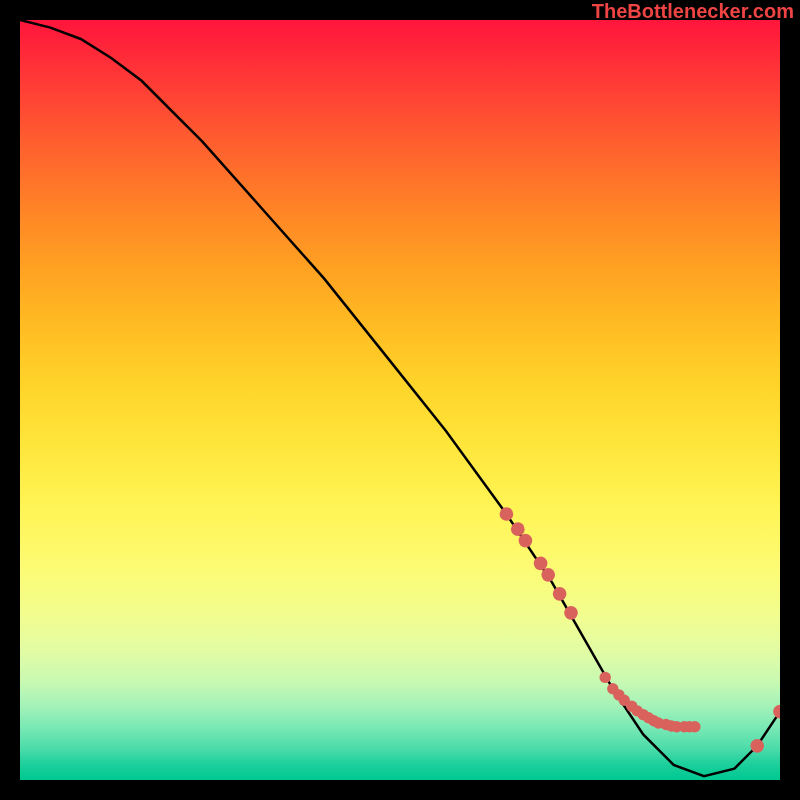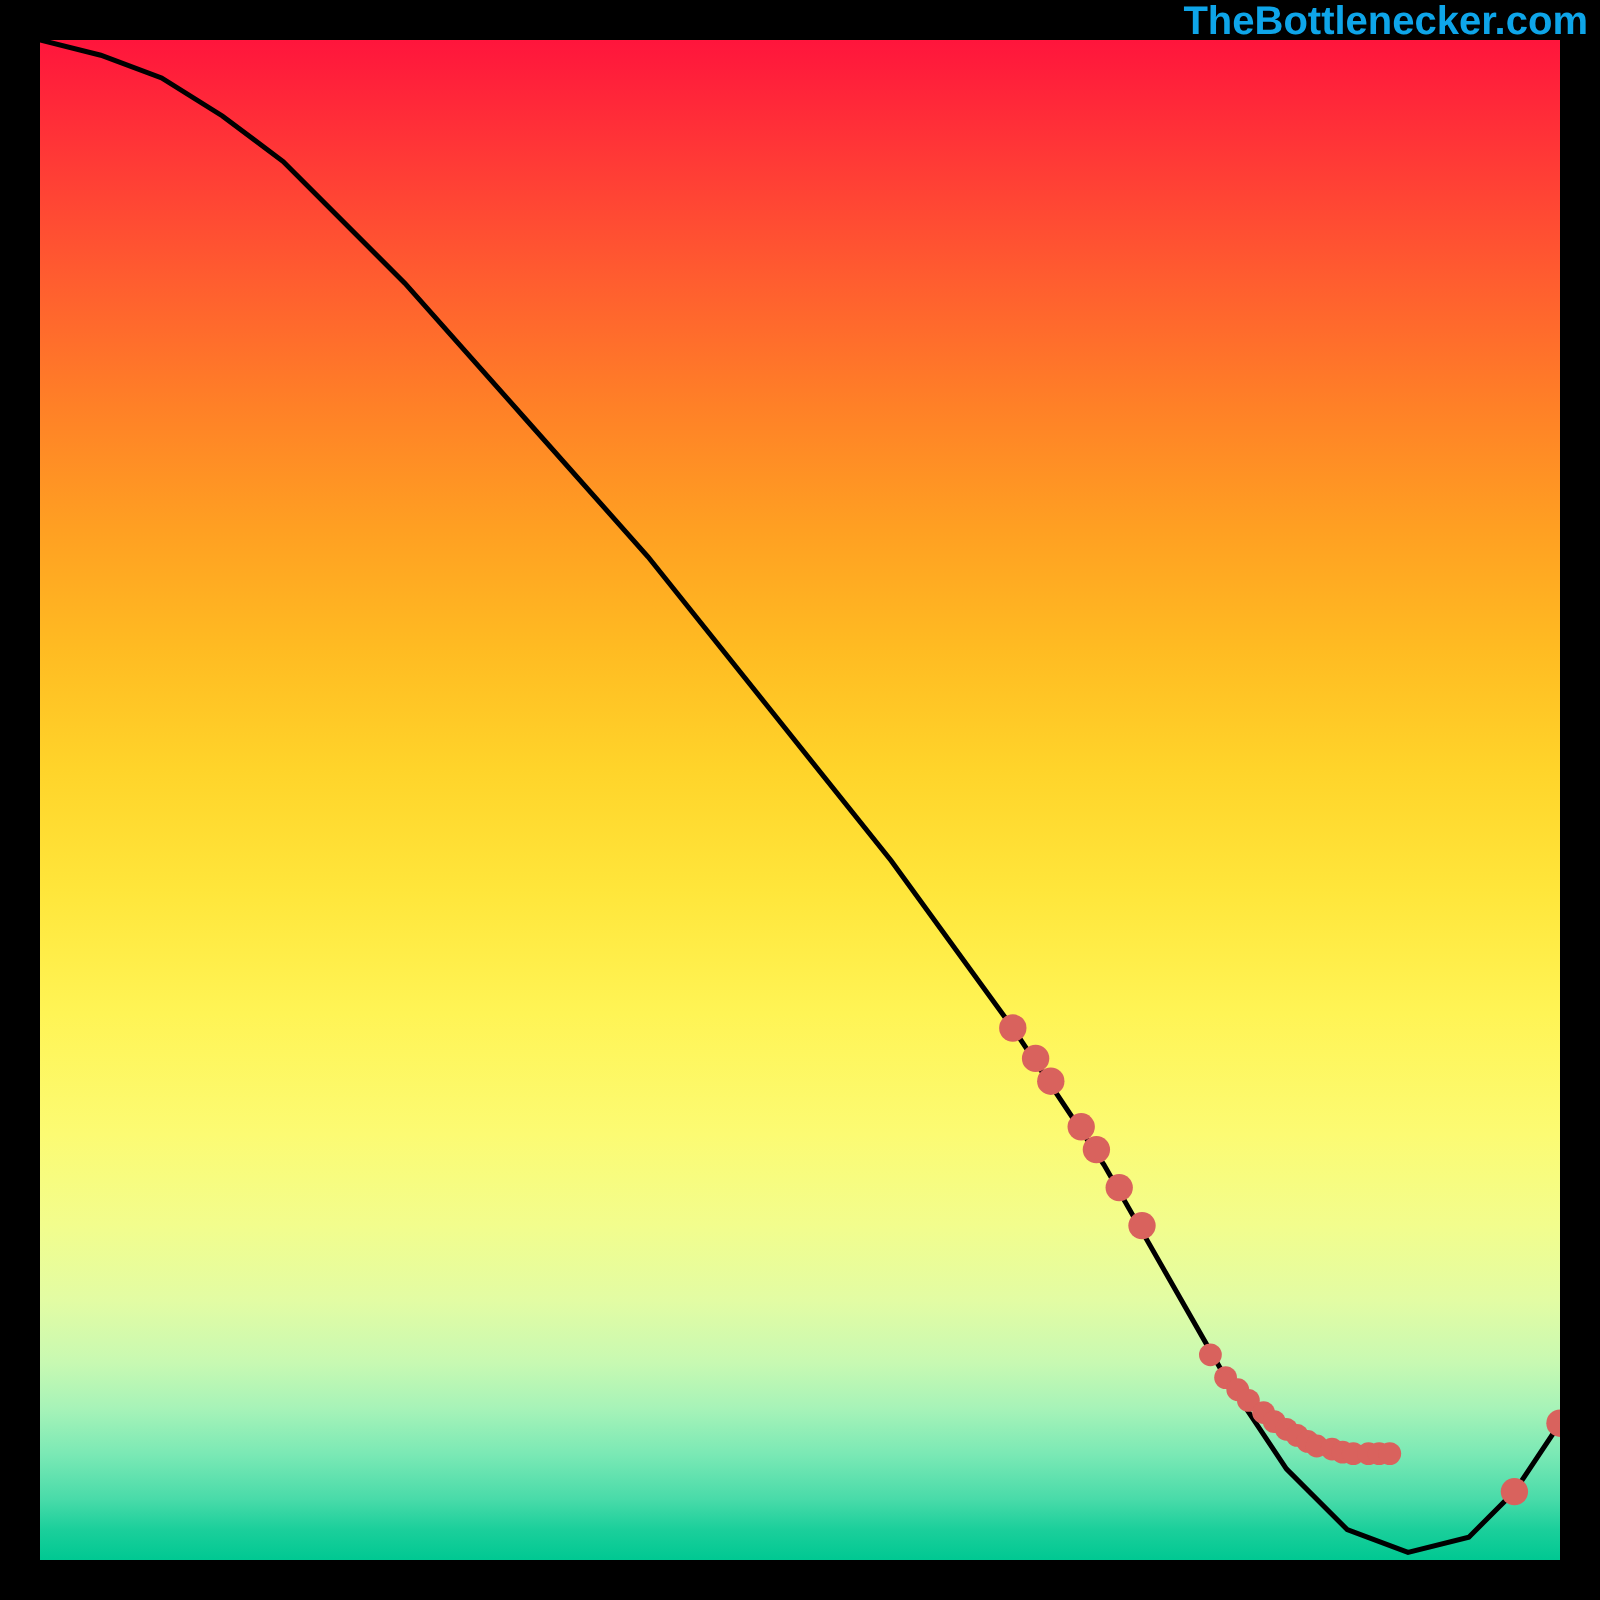--- a/index.html
+++ b/index.html
@@ -19,21 +19,21 @@
       #fcfb73 72%,
       #f2fd8d 78%,
       #e2fca4 83%,
       #c8f9b2 87%,
       #a7f3b8 90%,
       #7be9b5 93%,
       #49dba9 96%,
       #1bcf9b 98%,
       #00c892 100%);}
   .curve{position:absolute;inset:0;}
-  .watermark{position:absolute;top:0;right:6px;font:700 20px Arial,Helvetica,sans-serif;color:#0ea5e9;user-select:none;}
+  .watermark{position:absolute;top:0;right:6px;font:700 20px Arial,Helvetica,sans-serif;color:#ef4444;user-select:none;}
 </style>
 </head>
 <body>
 <div class="frame">
 
   <div class="watermark">TheBottlenecker.com</div>
 
   <div class="plot">
     <div class="plot-bg"></div>
     <svg class="curve" viewBox="0 0 100 100" preserveAspectRatio="none">

